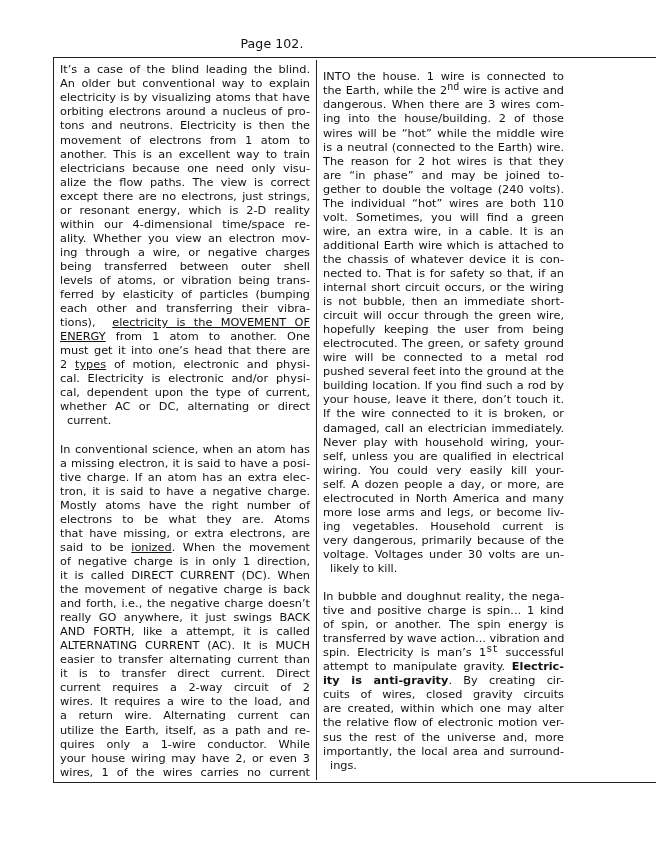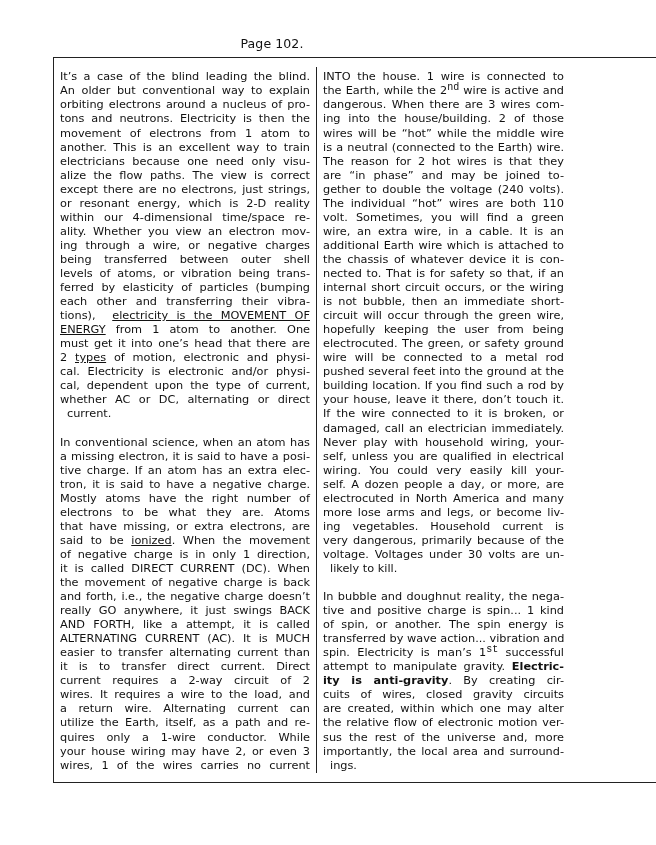--- a/index.html
+++ b/index.html
@@ -17,20 +17,21 @@
   </style>
 </head>
 <body>
 
 <div class="page-title">Page 102.</div>
 
 <div class="frame">
   <div class="col col-left">
     <span class="line">It’s a case of the blind  leading the  blind.</span>
     <span class="line">An older but  conventional way to explain</span>
+    <span class="line">electricity is by visualizing atoms that have</span>
     <span class="line">orbiting electrons around a nucleus of pro-</span>
     <span class="line">tons and neutrons.  Electricity is then the</span>
     <span class="line">movement of electrons from 1 atom to</span>
     <span class="line">another.  This is an  excellent way to train</span>
     <span class="line">electricians because one need only  visu-</span>
     <span class="line">alize the flow paths.  The view is correct</span>
     <span class="line">except there are no electrons, just strings,</span>
     <span class="line">or resonant energy, which is 2-D  reality</span>
     <span class="line">within our  4-dimensional time/space re-</span>
     <span class="line">ality.  Whether you view an  electron mov-</span>

